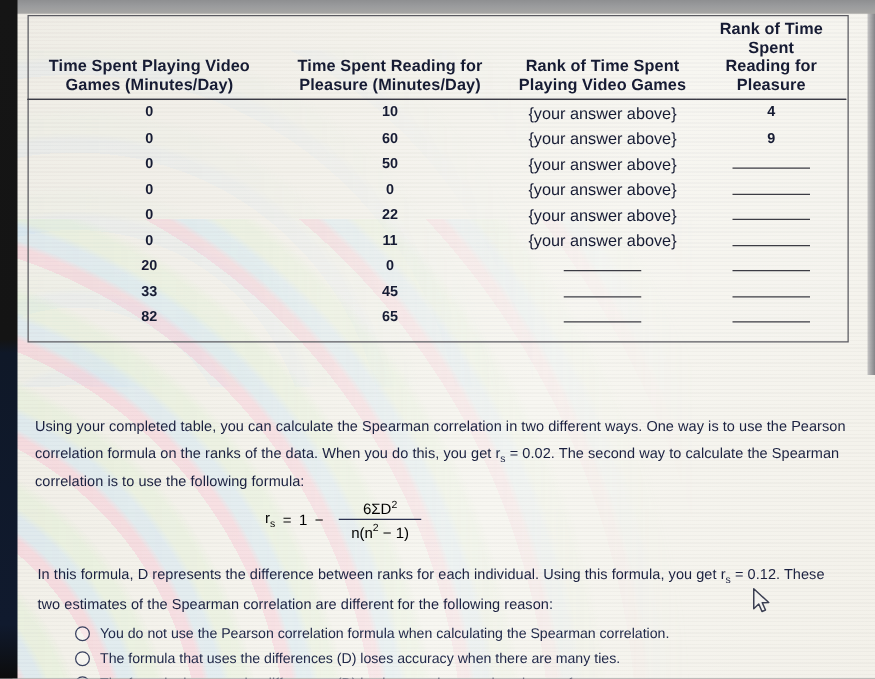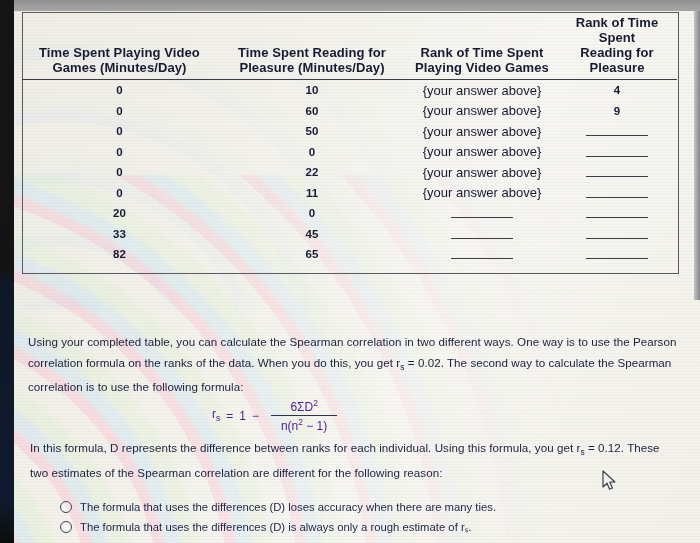--- a/index.html
+++ b/index.html
@@ -96,28 +96,28 @@
   .c2{width:190px;}
   .c3{width:150px;}
   .c4{width:120px;}
 
   
   .para{
     position:absolute;color:#1b2140;font-size:11.6px;line-height:20.5px;
     letter-spacing:.05px;
   }
   #para1{left:28px;top:332px;width:650px;}
-  #para2{left:30px;top:438px;width:650px;}
+  #para2{left:30px;top:450px;width:650px;}
   sub{font-size:8.4px;}
   sup{font-size:8.4px;}
 
   
   .formula{
     position:absolute;left:212px;top:398px;
-    color:#4c1d95;font-size:12px;display:flex;align-items:center;gap:6px;
+    color:#000000;font-size:12px;display:flex;align-items:center;gap:6px;
   }
   .formula .lhs{font-size:12px;}
   .frac{display:inline-block;text-align:center;margin-left:6px;}
   .frac .num{font-size:12px;padding:0 10px 1px 10px;}
   .frac .den{font-size:12px;padding:1px 10px 0 10px;border-top:1.2px solid #2b3150;}
 
   
   .options{position:absolute;left:60px;top:498px;width:620px;}
   .opt{display:flex;align-items:center;height:18px;margin-bottom:2px;}
   .radio{
@@ -242,20 +242,24 @@
       </span>
     </div>
 
     <div class="para" id="para2">
       <span>In this formula, D represents the difference between ranks for each individual. Using this formula, you get r</span><sub>s</sub><span> = 0.12. These two estimates of the Spearman correlation are different for the following reason:</span>
     </div>
 
     <div class="options">
       <div class="opt">
         <span class="radio"></span>
+        <span class="opt-label">You do not use the Pearson correlation formula when calculating the Spearman correlation.</span>
+      </div>
+      <div class="opt">
+        <span class="radio"></span>
         <span class="opt-label">The formula that uses the differences (D) loses accuracy when there are many ties.</span>
       </div>
       <div class="opt">
         <span class="radio"></span>
         <span class="opt-label">The formula that uses the differences (D) is always only a rough estimate of rₛ.</span>
       </div>
     </div>
 
     <svg class="cursor" width="18" height="24" viewBox="0 0 18 24">
       <path d="M2,1 L2,17 L6,13.2 L8.6,19.2 L11.4,18 L8.8,12.2 L14,12 Z" fill="#f2f1ee" stroke="#3b3f52" stroke-width="1.2" stroke-linejoin="round"></path>

